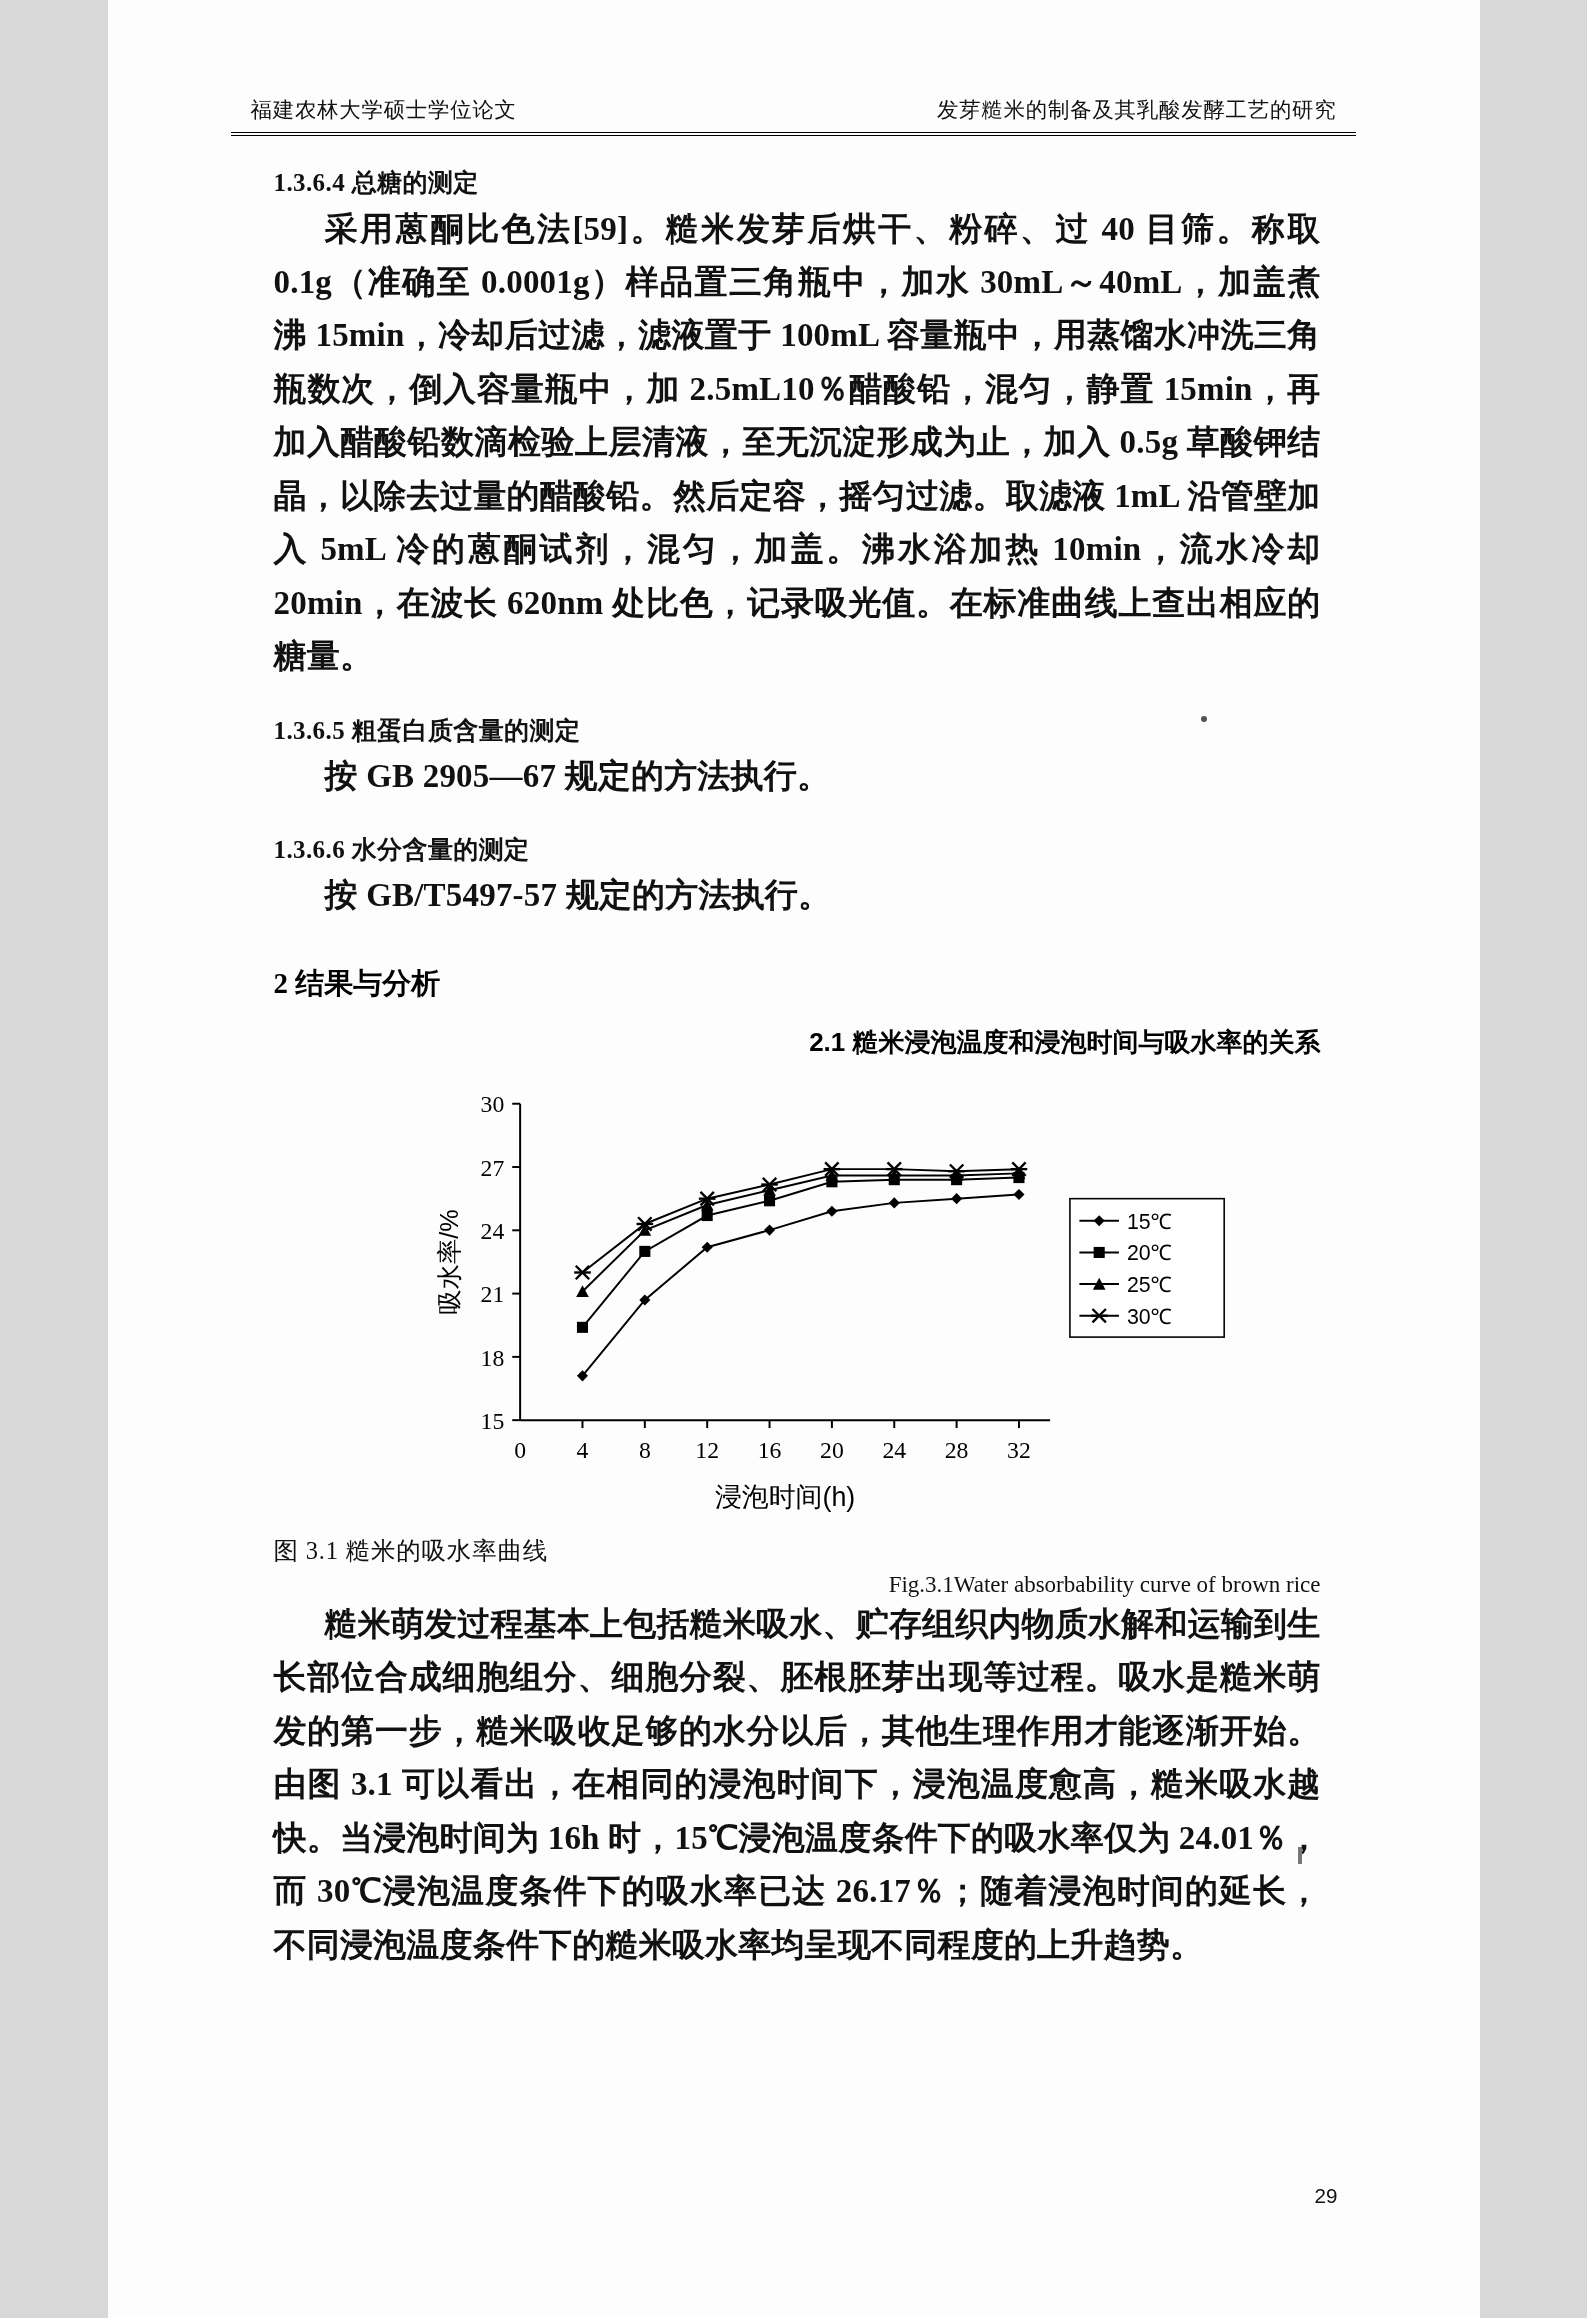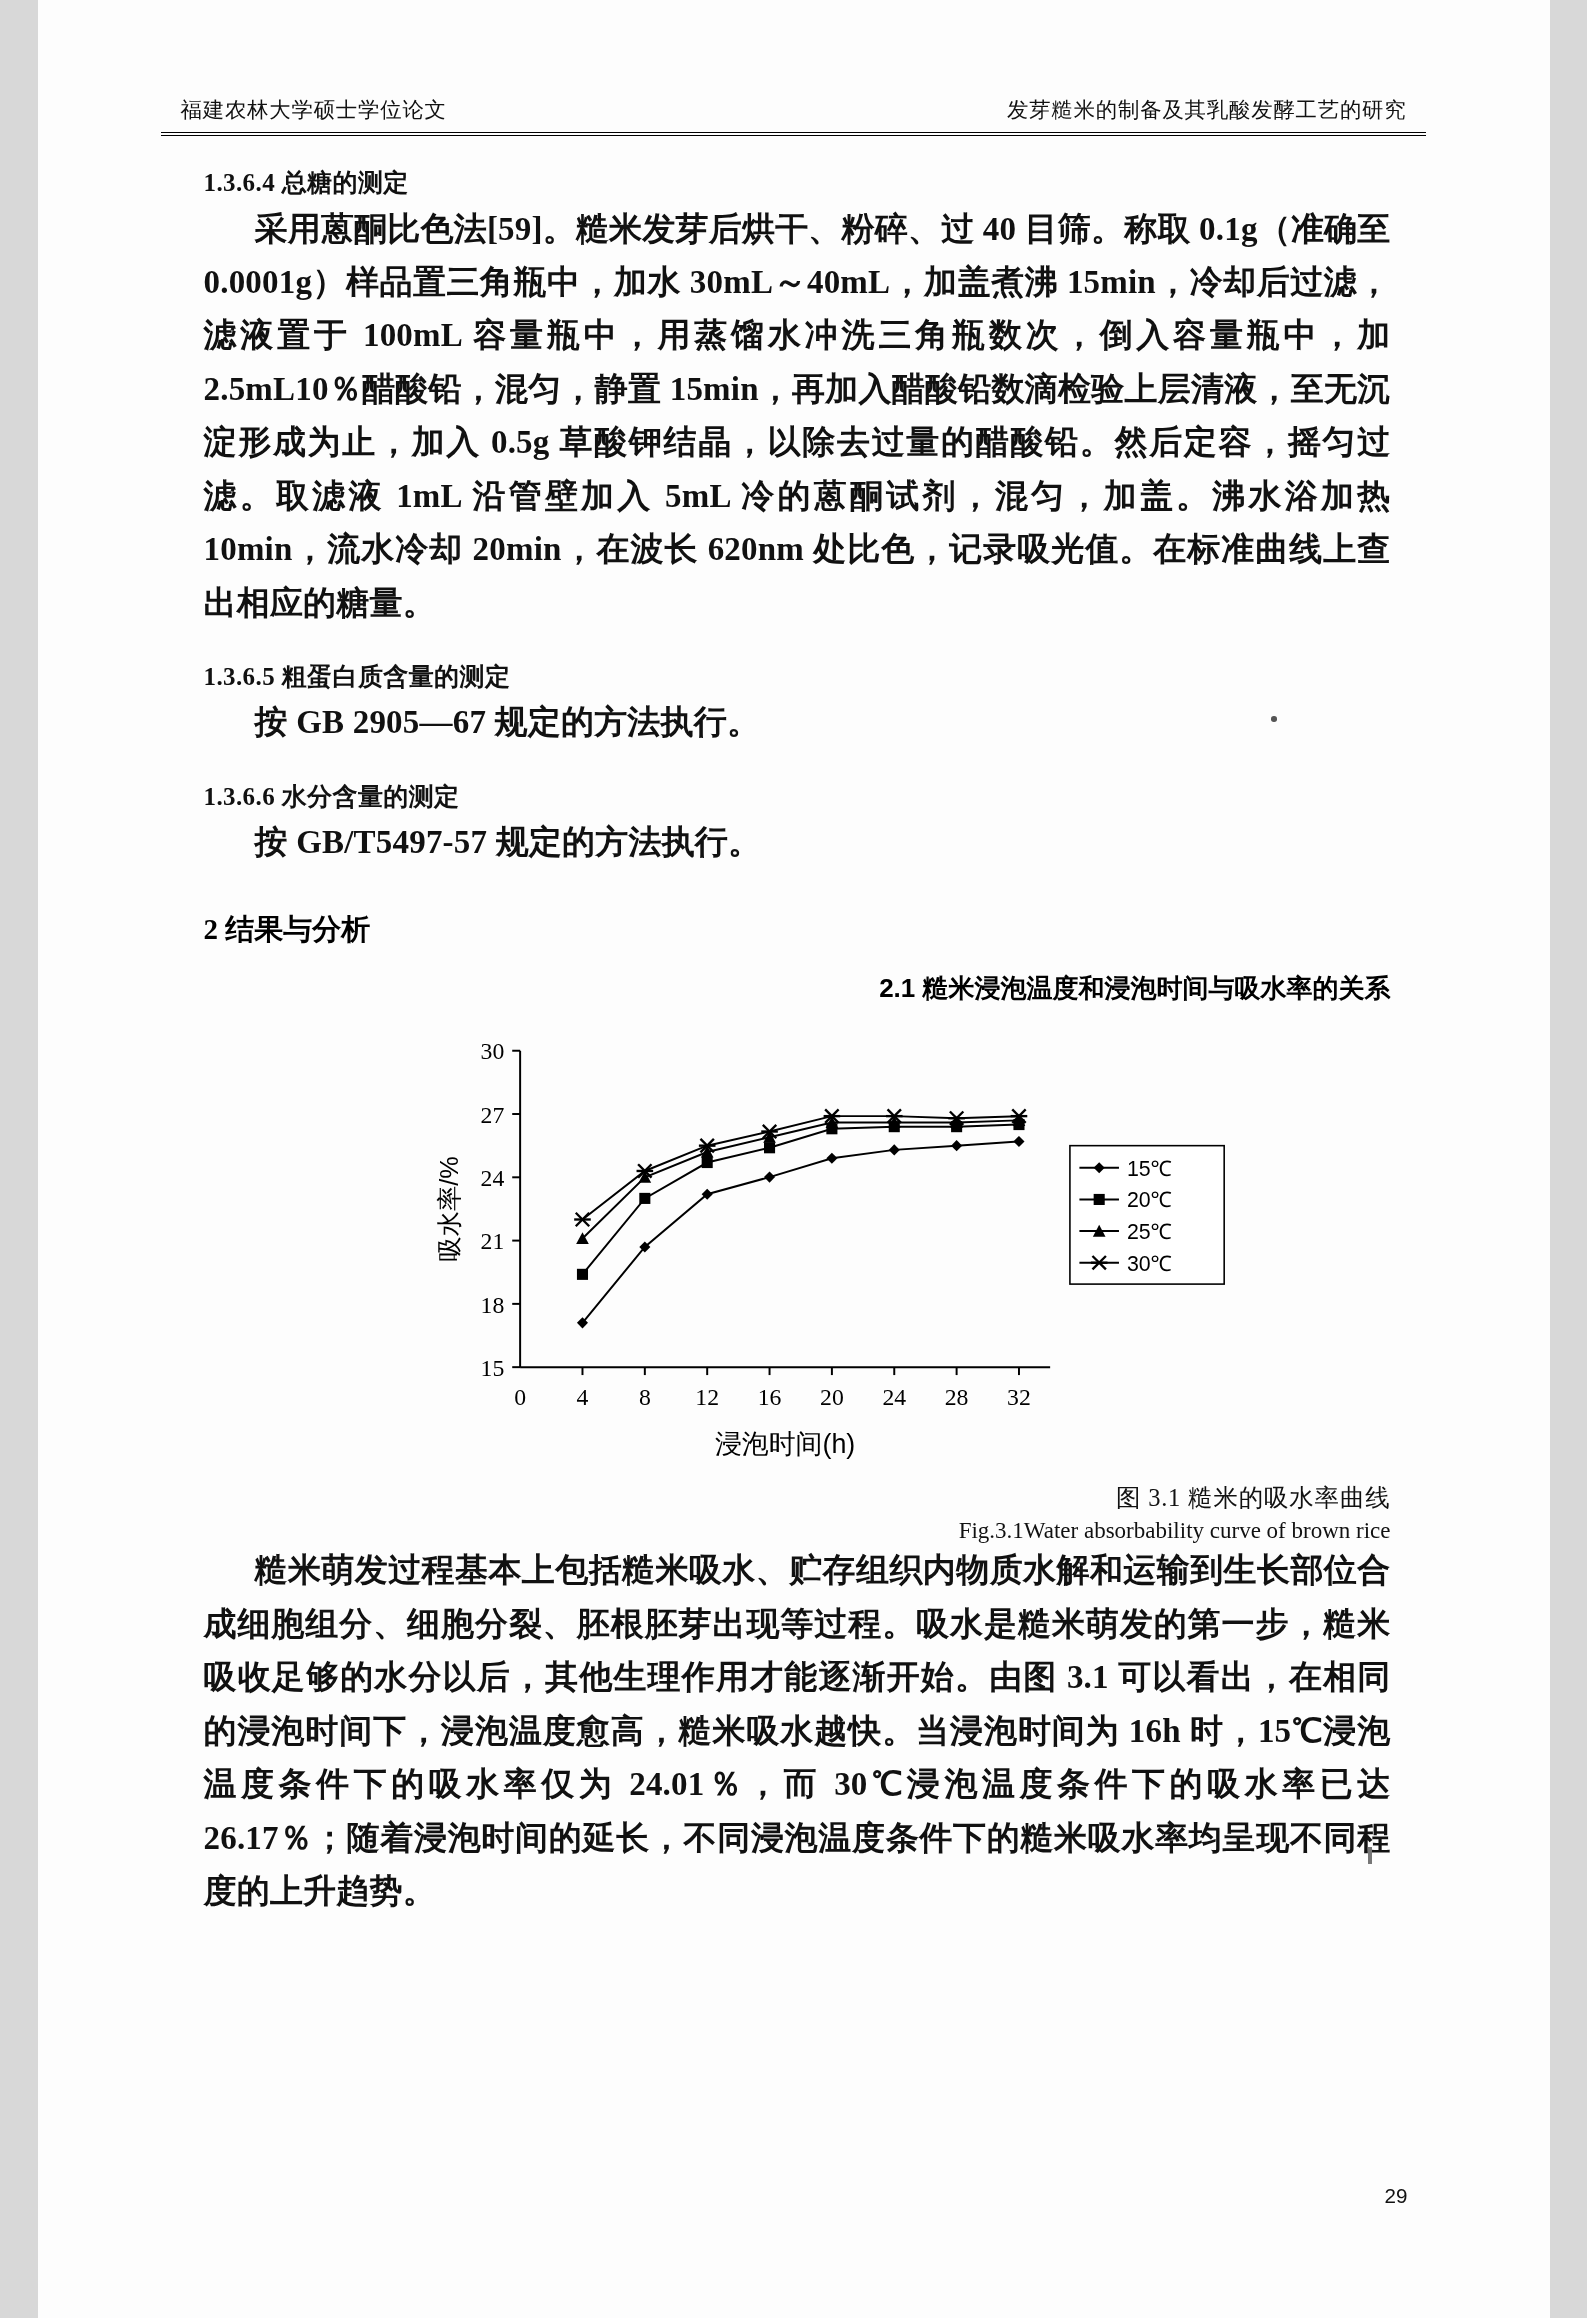--- a/index.html
+++ b/index.html
@@ -1,18 +1,18 @@
 <!DOCTYPE html>
 <html style="font-size:12.7px"><head>
 <meta charset="utf-8">
 <style>
   html,body{margin:0;padding:0;background:#d8d8d8;}
   body{font-family:"Liberation Serif", serif;}
   .page{
-    width:1512px;height:2319px;background:#fdfdfd;position:relative;
+    width:1372px;height:2319px;background:#fdfdfd;position:relative;
     box-sizing:border-box;margin:0 auto;overflow:hidden;
   }
   .sheet{
     position:absolute;left:0;top:0;right:0;bottom:0;
     padding:95px 119px 47px 119px;box-sizing:border-box;
   }
   .header{
     display:flex;justify-content:space-between;align-items:flex-end;
     font-size:21.4px;letter-spacing:0.8px;color:#111;
     padding:0 24px 8px 24px;
@@ -36,21 +36,21 @@
   }
   .sec21{
     font-size:26px;font-weight:bold;margin:8px 0 8px 0;
     font-family:"Liberation Sans", sans-serif;color:#000;text-align:right;
   }
   
   .figwrap{margin:20.6px 0 0 0;}
   .chart-area{position:relative;width:886px;height:443px;margin:0 auto;}
   .chart-svg{display:block;}
   .figcap{
-    text-align:right;font-size:24.5px;margin-top:11px;color:#111;
+    text-align:left;font-size:24.5px;margin-top:11px;color:#111;
     letter-spacing:0.8px;
   }
   .figcap2{
     text-align:right;font-size:23px;margin-top:4.7px;color:#111;
     font-family:"Liberation Serif", serif;
   }
   .after-fig{margin-top:36px;}
   .pagenum{
     position:absolute;right:142px;bottom:111px;font-size:20.6px;
     font-family:"Liberation Sans", sans-serif;color:#111;

